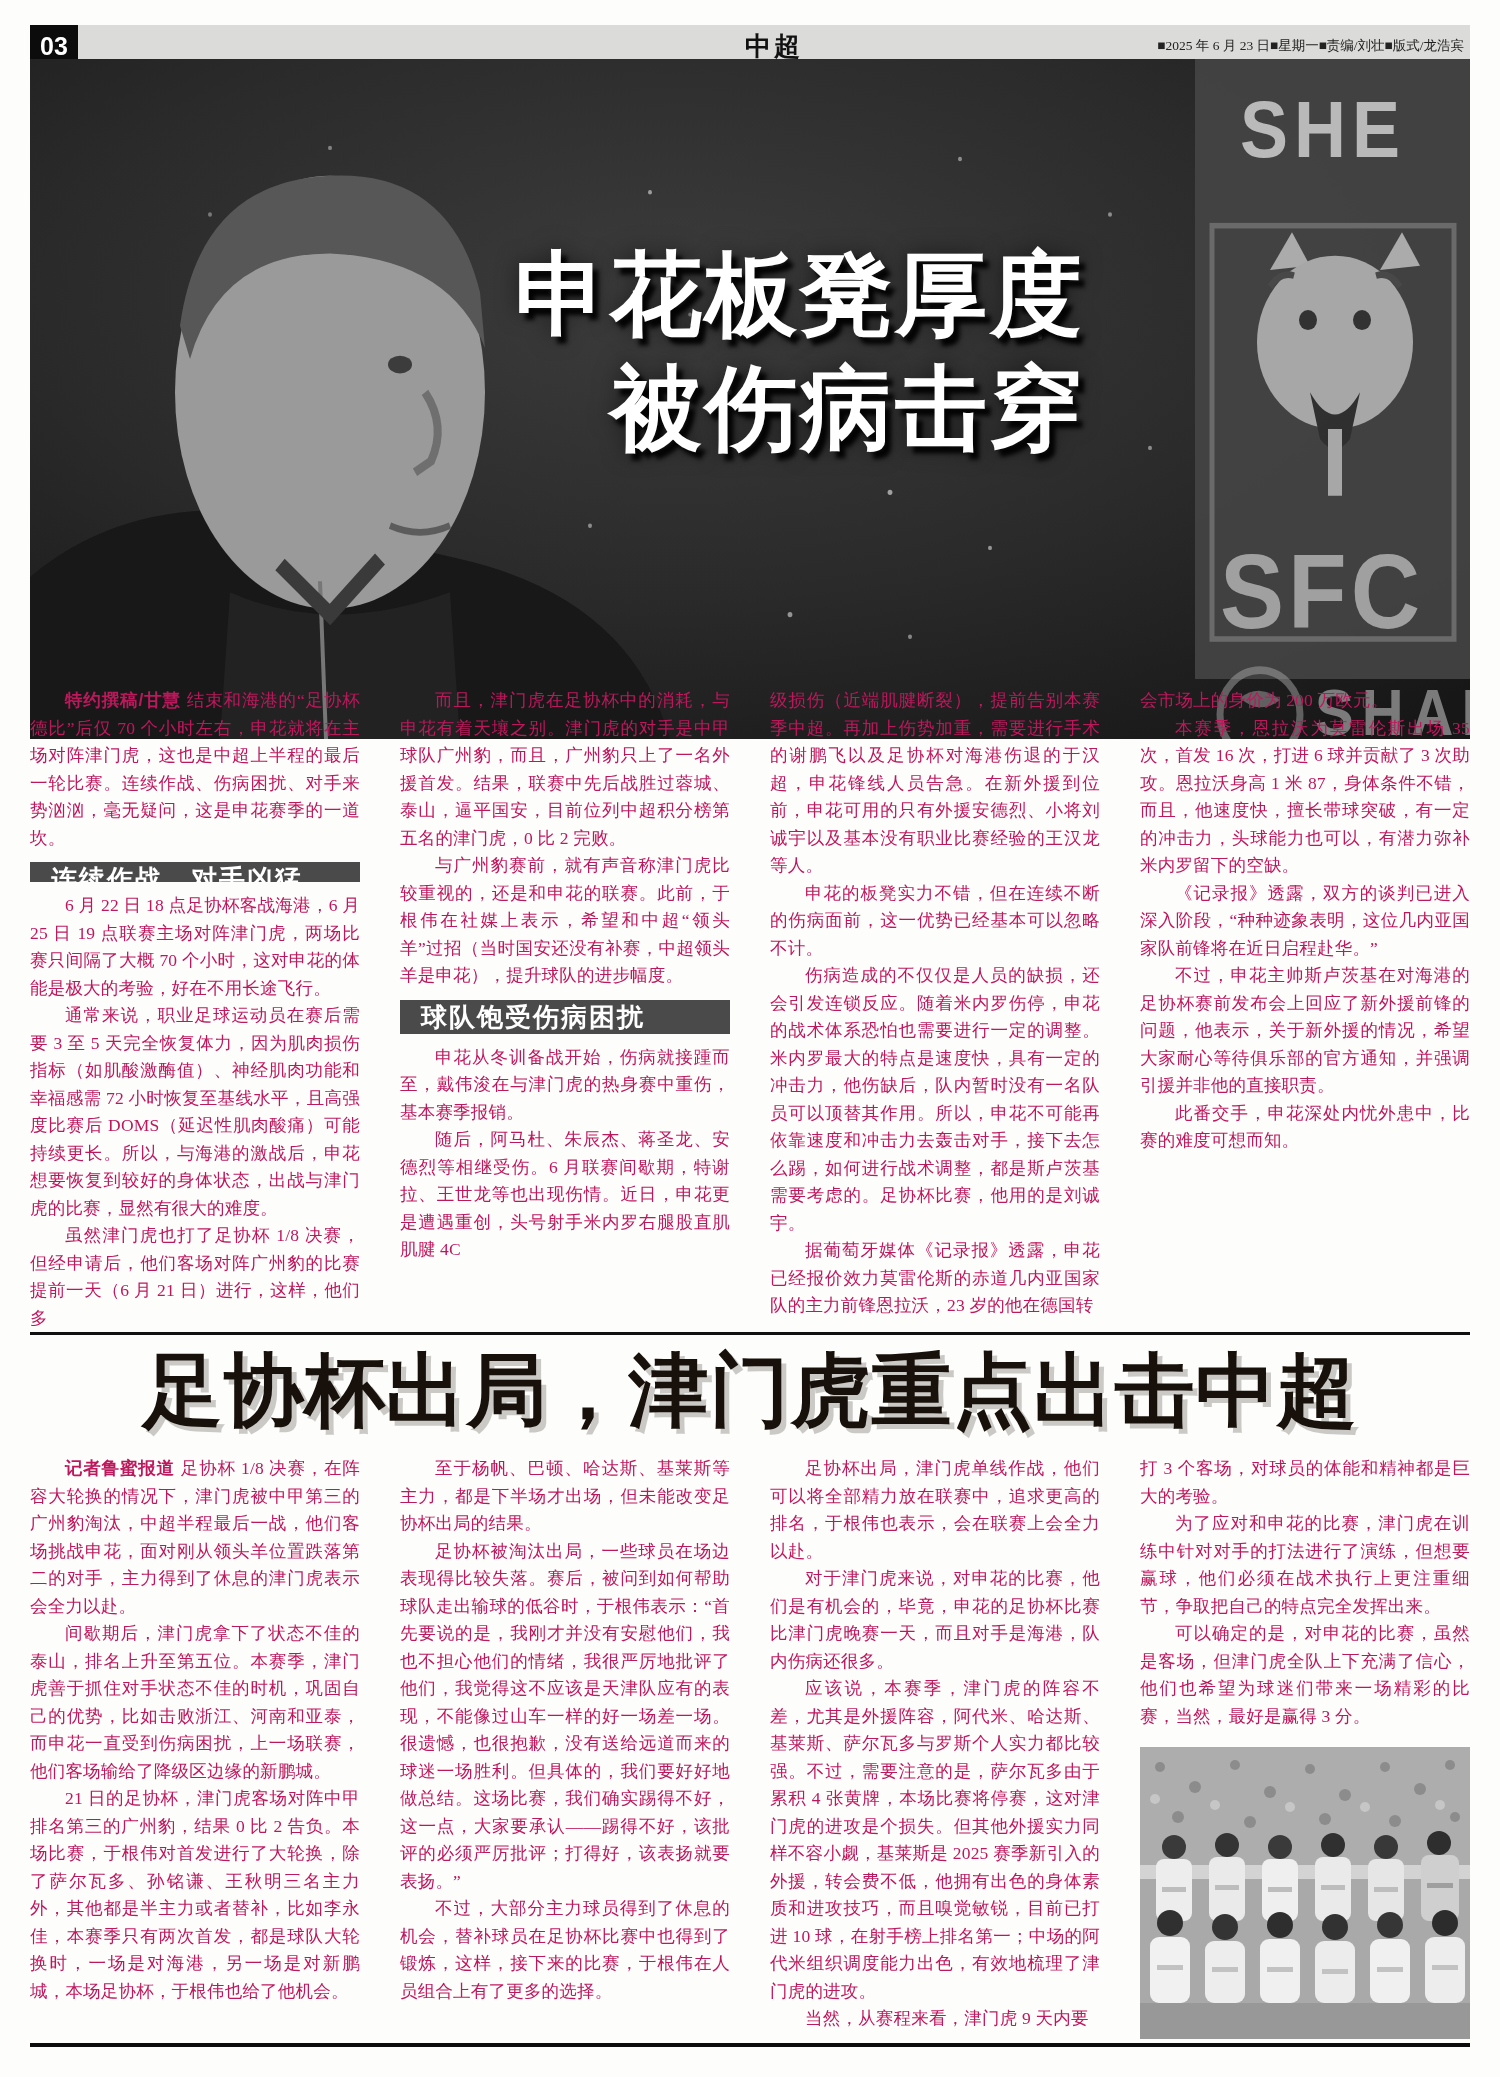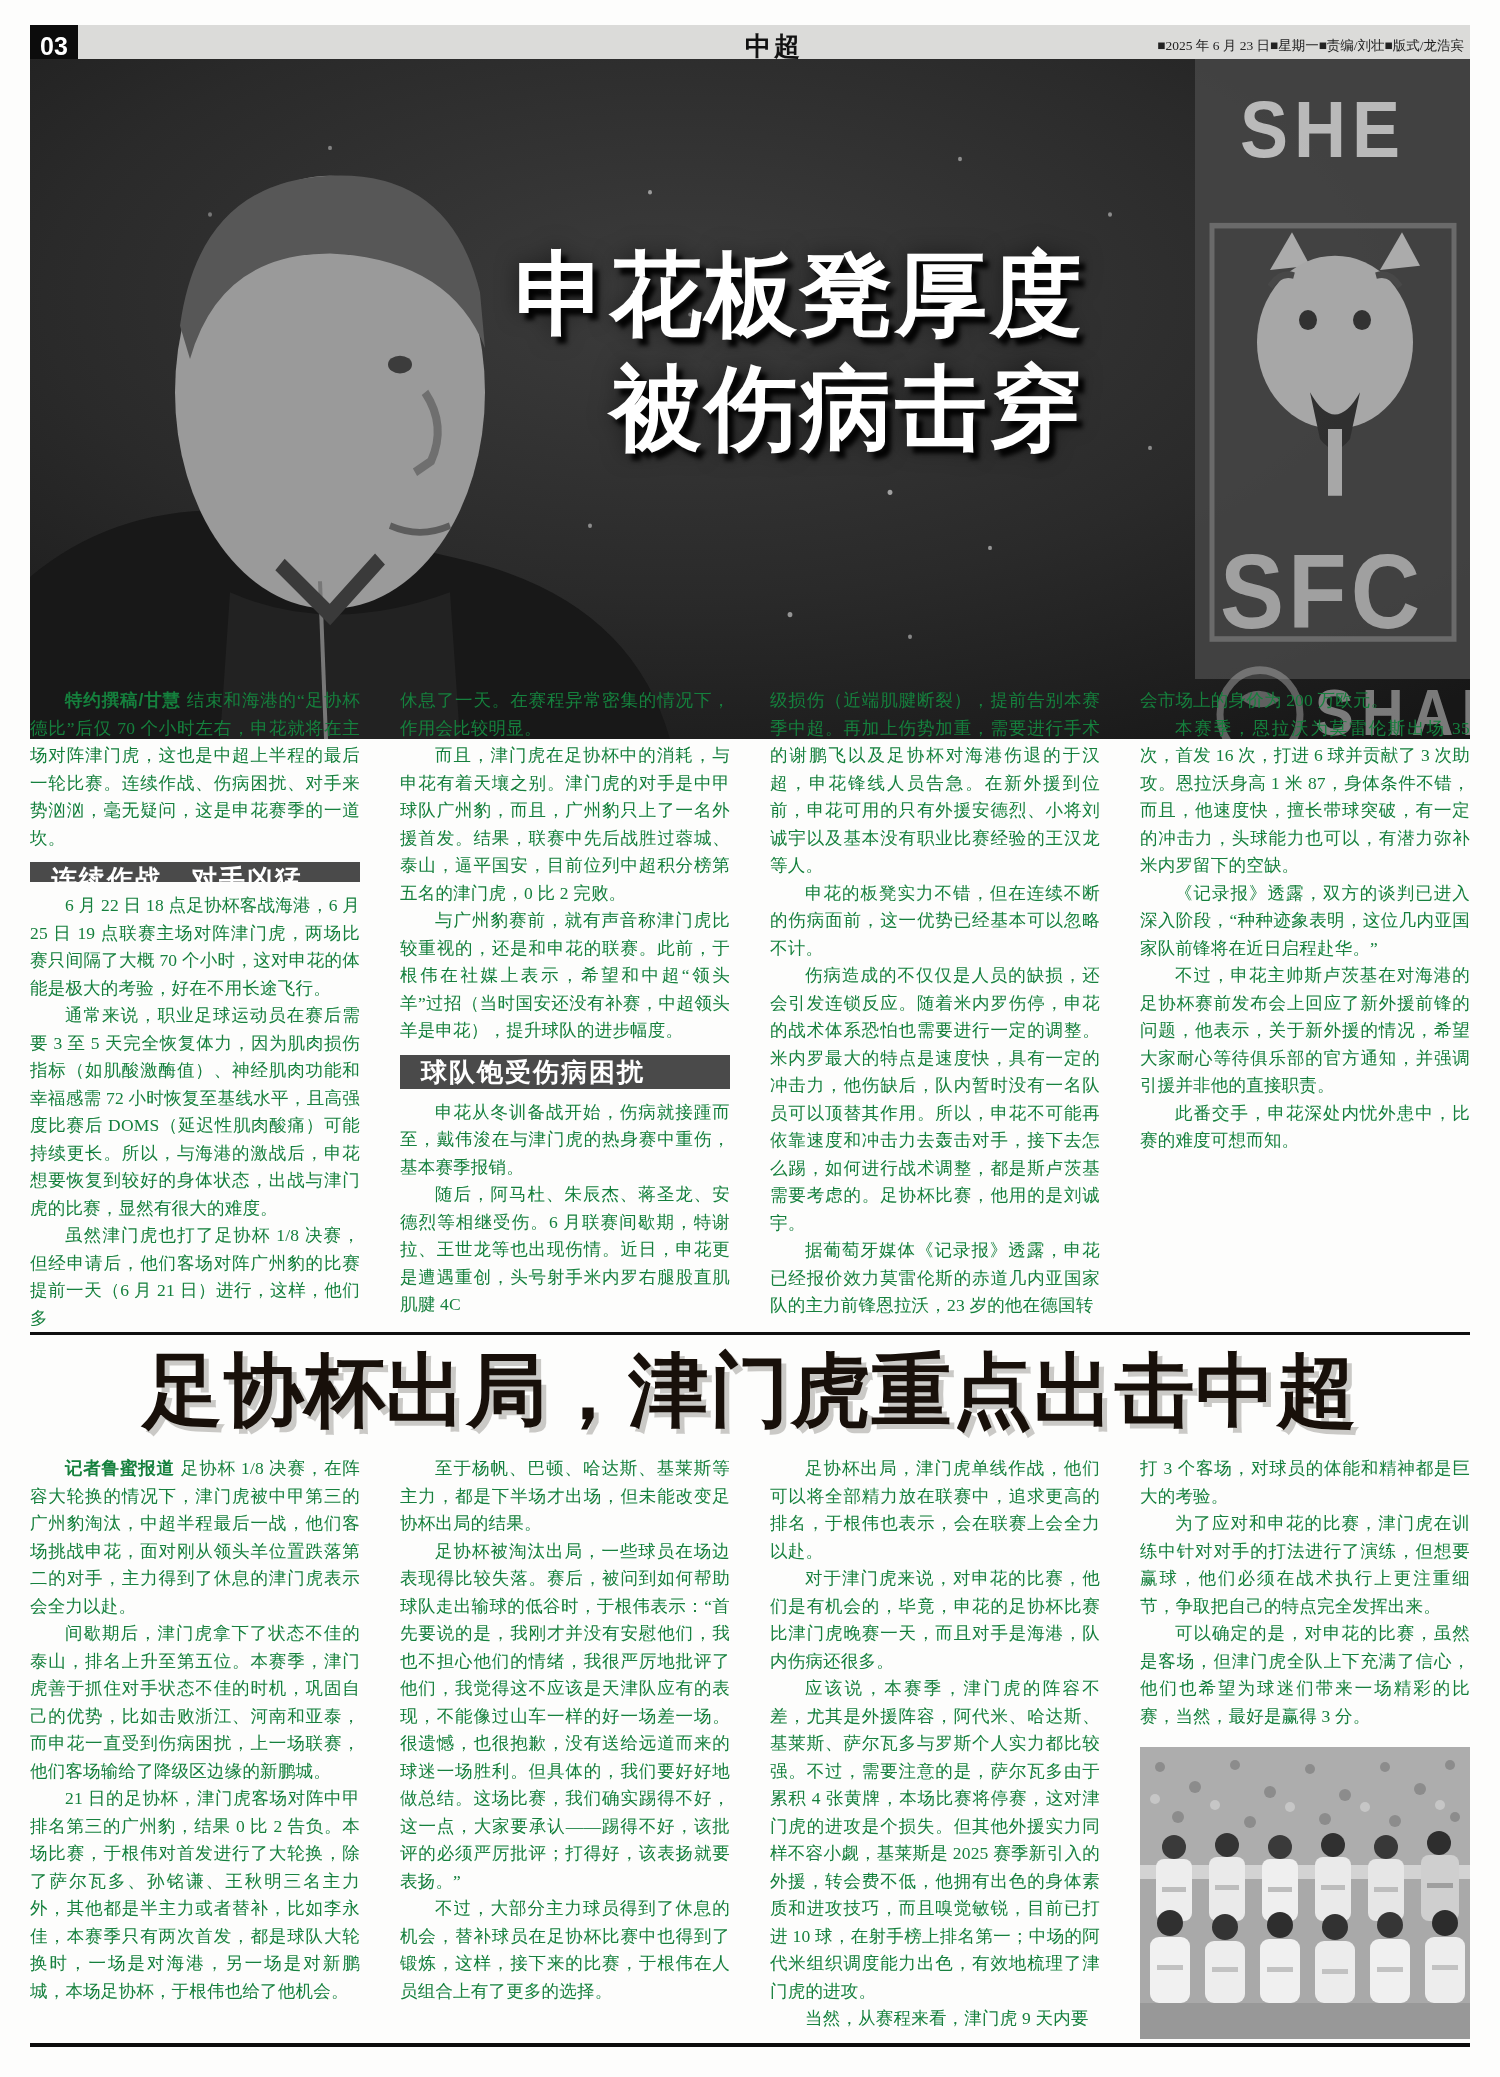--- a/index.html
+++ b/index.html
@@ -18,21 +18,21 @@
   .photo svg{position:absolute;left:0;top:0;width:100%;height:100%;}
   .hl{position:absolute;right:385px;top:178px;text-align:right;color:#fff;
       font-family:"Liberation Sans","DejaVu Sans",sans-serif;font-weight:900;font-size:92px;line-height:114px;
       letter-spacing:3px;text-shadow:6px 7px 4px rgba(0,0,0,.92),0 0 22px rgba(0,0,0,.55);white-space:nowrap;}
   
   .abody{position:absolute;left:30px;right:30px;display:flex;justify-content:space-between;overflow:hidden;}
   .top-body{top:687px;height:645px;}
   .sub-body{top:1455px;height:584px;}
   .col{width:330px;display:flex;flex-direction:column;}
   .col p{margin:0;font-size:17.5px;line-height:27.5px;text-align:justify;text-indent:2em;
-         letter-spacing:.2px;color:#15803d;}
+         letter-spacing:.2px;color:#be185d;}
   .col p.cont{text-indent:0;}
   .b{font-family:"Liberation Sans",sans-serif;font-weight:bold;margin-right:6px;}
   .sec-box{height:34px;line-height:34px;background:#4a4a4a;color:#fff;margin:10px 0;
            font-family:"Liberation Sans",sans-serif;font-weight:bold;font-size:26px;
            padding:0 21px;letter-spacing:2px;white-space:nowrap;overflow:hidden;}
   
   .rule{position:absolute;left:30px;right:30px;top:1332px;height:3px;background:#101010;}
   .subhead{position:absolute;left:30px;right:30px;top:1341px;height:102px;margin:0;
            display:flex;align-items:center;justify-content:center;
            font-family:"Liberation Sans","DejaVu Sans",sans-serif;font-weight:900;font-size:80px;
@@ -131,21 +131,20 @@
 
   <div class="abody top-body">
     <div class="col">
       <p class="lead"><span class="b">特约撰稿/甘慧</span><span>结束和海港的“足协杯德比”后仅 70 个小时左右，申花就将在主场对阵津门虎，这也是中超上半程的最后一轮比赛。连续作战、伤病困扰、对手来势汹汹，毫无疑问，这是申花赛季的一道坎。</span></p>
       <div class="sec-box">连续作战，对手凶猛</div>
       <p>6 月 22 日 18 点足协杯客战海港，6 月 25 日 19 点联赛主场对阵津门虎，两场比赛只间隔了大概 70 个小时，这对申花的体能是极大的考验，好在不用长途飞行。</p>
       <p>通常来说，职业足球运动员在赛后需要 3 至 5 天完全恢复体力，因为肌肉损伤指标（如肌酸激酶值）、神经肌肉功能和幸福感需 72 小时恢复至基线水平，且高强度比赛后 DOMS（延迟性肌肉酸痛）可能持续更长。所以，与海港的激战后，申花想要恢复到较好的身体状态，出战与津门虎的比赛，显然有很大的难度。</p>
       <p>虽然津门虎也打了足协杯 1/8 决赛，但经申请后，他们客场对阵广州豹的比赛提前一天（6 月 21 日）进行，这样，他们多</p>
     </div>
     <div class="col">
-      <p class="cont">休息了一天。在赛程异常密集的情况下，作用会比较明显。</p>
       <p>而且，津门虎在足协杯中的消耗，与申花有着天壤之别。津门虎的对手是中甲球队广州豹，而且，广州豹只上了一名外援首发。结果，联赛中先后战胜过蓉城、泰山，逼平国安，目前位列中超积分榜第五名的津门虎，0 比 2 完败。</p>
       <p>与广州豹赛前，就有声音称津门虎比较重视的，还是和申花的联赛。此前，于根伟在社媒上表示，希望和中超“领头羊”过招（当时国安还没有补赛，中超领头羊是申花），提升球队的进步幅度。</p>
       <div class="sec-box">球队饱受伤病困扰</div>
       <p>申花从冬训备战开始，伤病就接踵而至，戴伟浚在与津门虎的热身赛中重伤，基本赛季报销。</p>
       <p>随后，阿马杜、朱辰杰、蒋圣龙、安德烈等相继受伤。6 月联赛间歇期，特谢拉、王世龙等也出现伤情。近日，申花更是遭遇重创，头号射手米内罗右腿股直肌肌腱 4C</p>
     </div>
     <div class="col">
       <p class="cont">级损伤（近端肌腱断裂），提前告别本赛季中超。再加上伤势加重，需要进行手术的谢鹏飞以及足协杯对海港伤退的于汉超，申花锋线人员告急。在新外援到位前，申花可用的只有外援安德烈、小将刘诚宇以及基本没有职业比赛经验的王汉龙等人。</p>
       <p>申花的板凳实力不错，但在连续不断的伤病面前，这一优势已经基本可以忽略不计。</p>
       <p>伤病造成的不仅仅是人员的缺损，还会引发连锁反应。随着米内罗伤停，申花的战术体系恐怕也需要进行一定的调整。米内罗最大的特点是速度快，具有一定的冲击力，他伤缺后，队内暂时没有一名队员可以顶替其作用。所以，申花不可能再依靠速度和冲击力去轰击对手，接下去怎么踢，如何进行战术调整，都是斯卢茨基需要考虑的。足协杯比赛，他用的是刘诚宇。</p>

